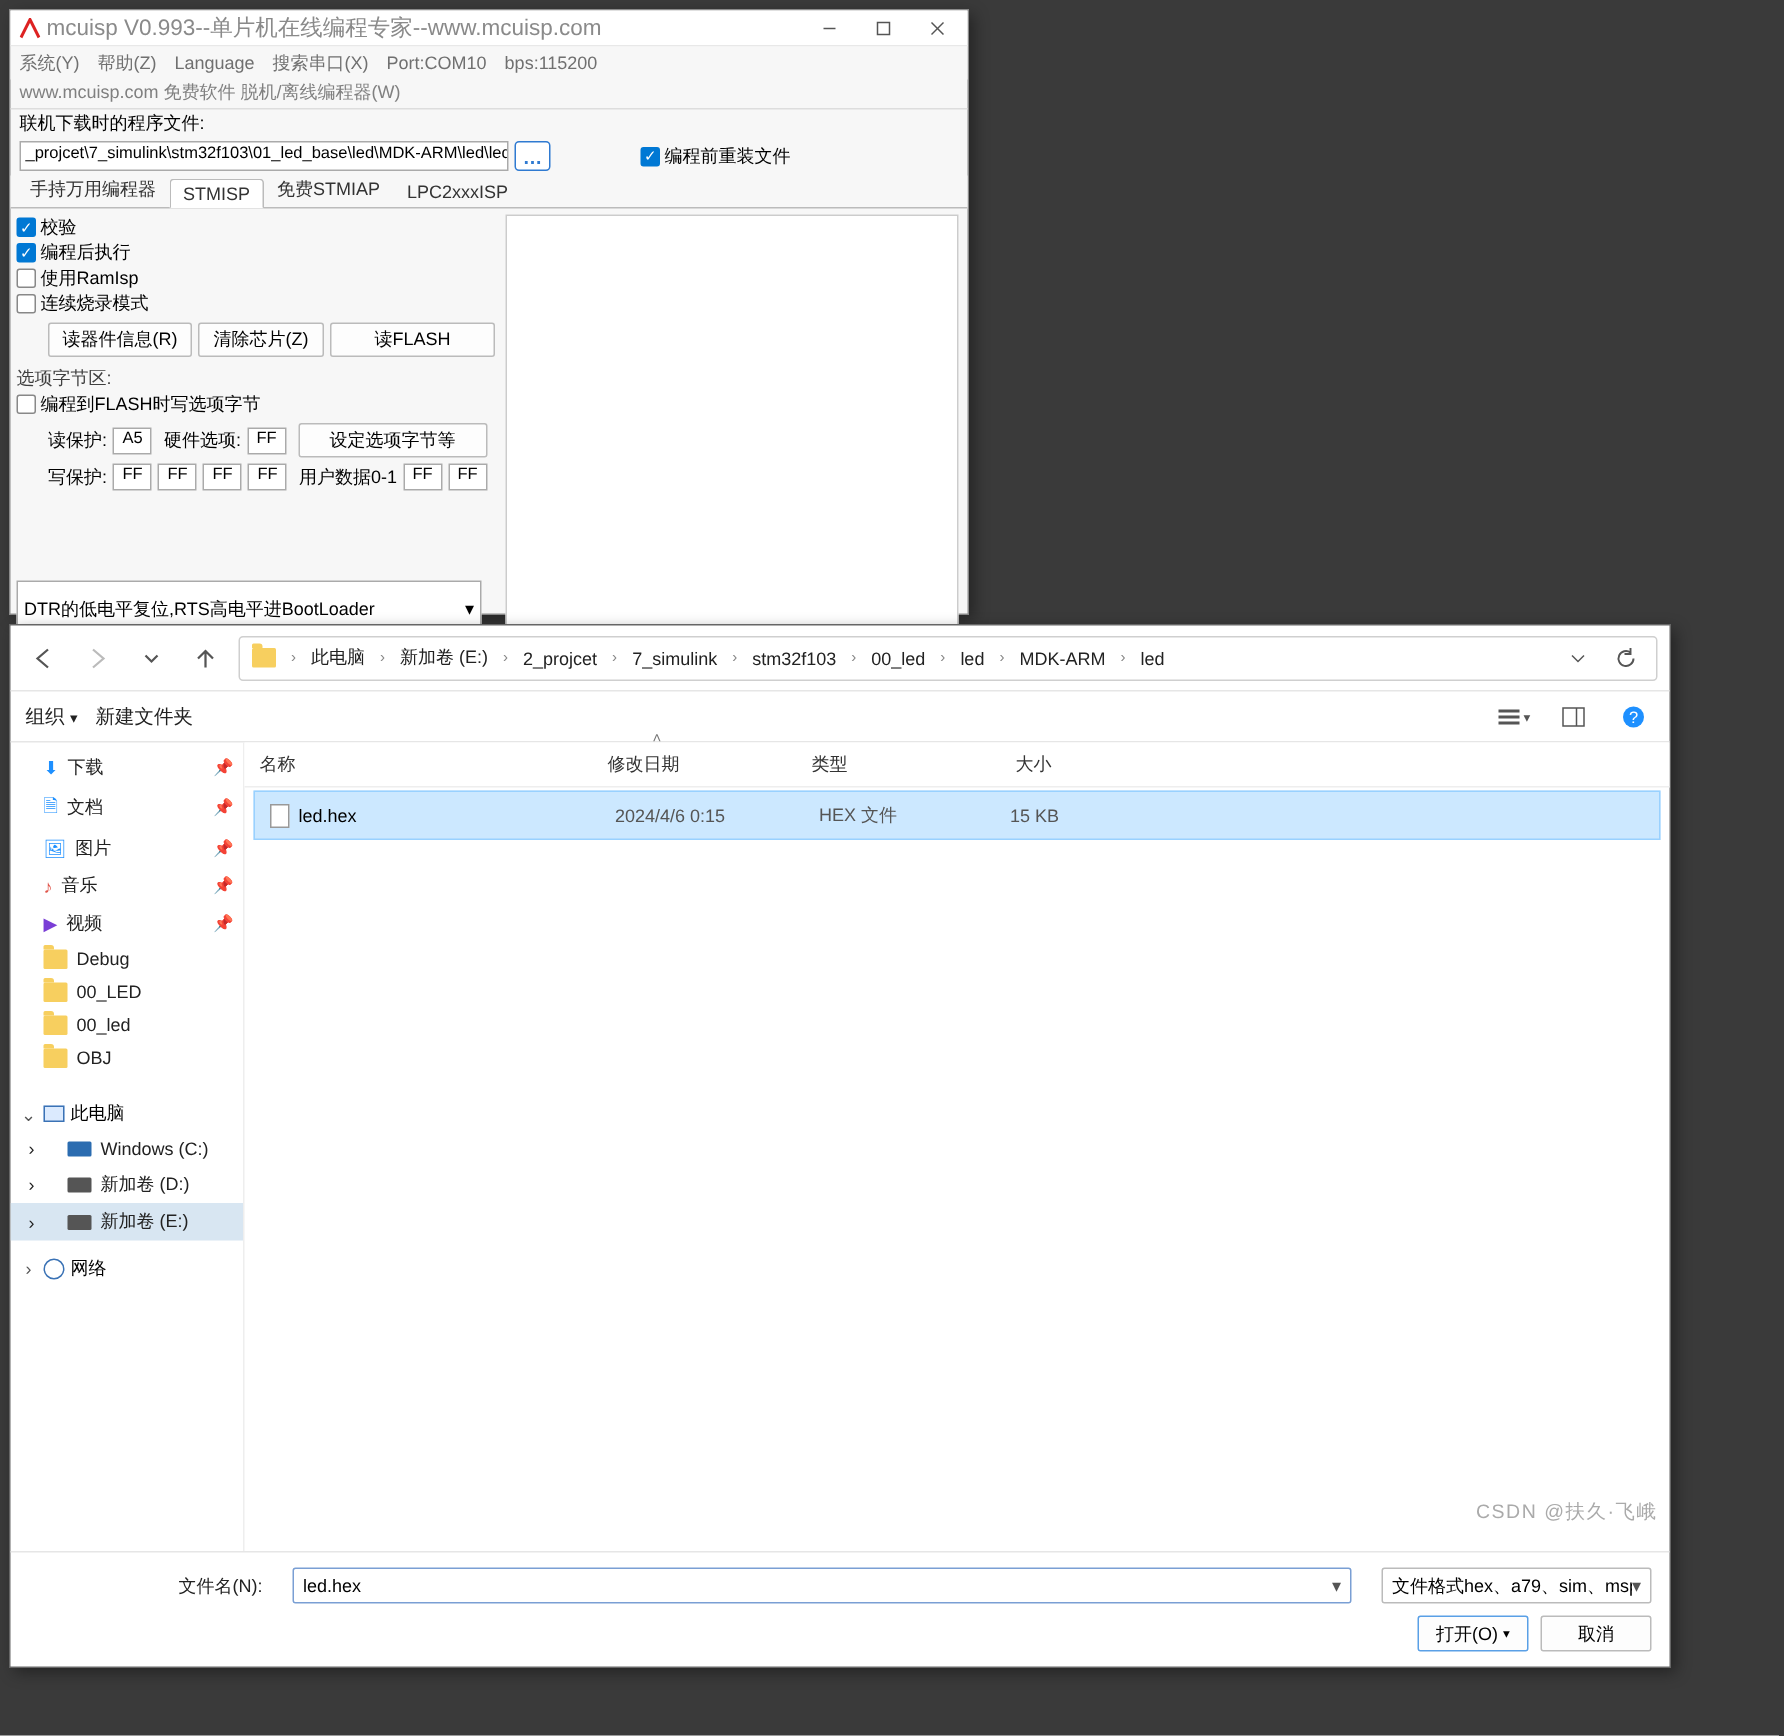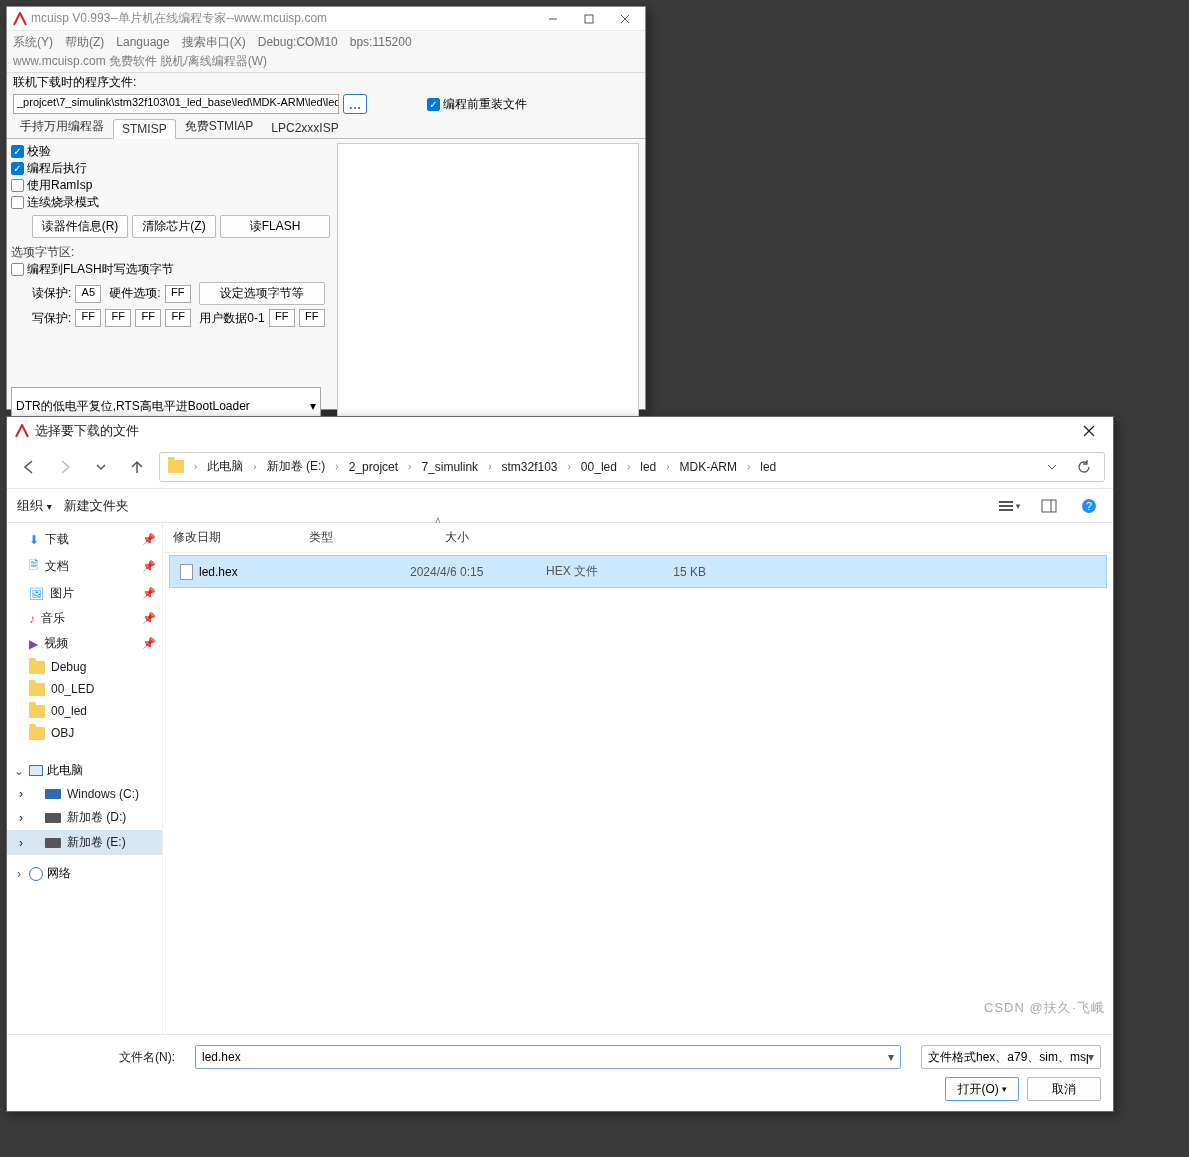--- a/index.html
+++ b/index.html
@@ -1,20 +1,20 @@
 <!DOCTYPE html>
 <html><head>
 <meta charset="utf-8">
 <style>
   * { box-sizing: border-box; margin: 0; padding: 0; font-family: "Microsoft YaHei", Tahoma, sans-serif; }
   body { background: #3a3a3a; width: 1189px; height: 1157px; position: relative; overflow: hidden; font-size: 12px; }
 
   
   .win-mcuisp { position: absolute; left: 6px; top: 6px; width: 640px; height: 404px; background: #f7f7f7; border: 1px solid #8a8a8a; box-shadow: 3px 3px 10px rgba(0,0,0,0.4); }
-  .titlebar { height: 24px; display: flex; align-items: center; padding: 0 2px 0 6px; background: #fff; color: #8a8a8a; border-bottom: 1px solid #e8e8e8; font-size: 12px; }
+  .titlebar { height: 24px; display: flex; align-items: center; padding: 0 2px 0 6px; background: #fff; color: #8a8a8a; border-bottom: 1px solid #e8e8e8; font-size: 15px; }
   .titlebar .icon { width: 14px; height: 14px; margin-right: 4px; }
   .titlebar .title { flex: 1; }
   .tb-btn { width: 36px; height: 22px; display: flex; align-items: center; justify-content: center; color: #555; }
   .menubar { display: flex; align-items: center; height: 22px; padding: 0 6px; background: #f7f7f7; color: #707070; font-size: 12px; gap: 12px; }
   .subline { padding: 0 6px 2px 6px; color: #808080; font-size: 12px; border-bottom: 1px solid #ddd; }
   .toolbar-row { display: flex; align-items: center; padding: 3px 6px; gap: 4px; border-bottom: 1px solid #ddd; }
   .path-input { flex: 0 0 326px; font-size: 11px; height: 20px; border: 1px solid #aaa; background: #fff; padding: 1px 3px; overflow: hidden; white-space: nowrap; }
   .dots-btn { width: 24px; height: 20px; border: 1px solid #2f7ad1; border-radius: 3px; background: #fff; color: #2f7ad1; display: flex; align-items: center; justify-content: center; font-weight: bold; font-size: 13px; cursor: pointer; }
   .chk { display: inline-flex; align-items: center; gap: 3px; margin-left: 56px; }
   .chkbox { width: 13px; height: 13px; border: 1.5px solid #0078d4; border-radius: 2px; background: #0078d4; color: #fff; display: inline-flex; align-items: center; justify-content: center; font-size: 10px; }
@@ -116,21 +116,21 @@
           <line x1="1" y1="1" x2="9" y2="9" stroke="#555"></line>
           <line x1="9" y1="1" x2="1" y2="9" stroke="#555"></line>
         </svg>
       </div>
   </div>
   <div class="menubar">
     <span>系统(Y)</span>
     <span>帮助(Z)</span>
     <span>Language</span>
     <span>搜索串口(X)</span>
-    <span>Debug:COM10</span>
+    <span>Port:COM10</span>
     <span>bps:115200</span>
   </div>
   <div class="subline">www.mcuisp.com 免费软件 脱机/离线编程器(W)</div>
 
   <div style="padding:1px 6px 0 6px;">
     <span class="lbl">联机下载时的程序文件:</span>
   </div>
   <div class="toolbar-row" style="border-bottom:none;">
     <div class="path-input">_projcet\7_simulink\stm32f103\01_led_base\led\MDK-ARM\led\led.hex</div>
     <div class="dots-btn">…</div>
@@ -201,35 +201,20 @@
         <span>DTR的低电平复位,RTS高电平进BootLoader</span>
         <span>▾</span>
       </div>
     </div>
     <div class="right-pane"></div>
   </div>
   <div class="progress"></div>
 </div>
 
 <div class="win-dlg">
-  <div class="dlg-titlebar">
-    <span>
-        <svg width="14" height="14">
-          <path d="M1 13 L7 1 L13 13" stroke="#d22" stroke-width="2" fill="none"></path>
-        </svg>
-      </span>
-    <span style="margin-left:6px;">选择要下载的文件</span>
-    <span class="spacer"></span>
-    <div class="dlg-close">
-        <svg width="12" height="12">
-          <line x1="1" y1="1" x2="11" y2="11" stroke="#222" stroke-width="1.3"></line>
-          <line x1="11" y1="1" x2="1" y2="11" stroke="#222" stroke-width="1.3"></line>
-        </svg>
-      </div>
-  </div>
 
   <div class="navrow">
     <div class="nav-btn">
         <svg width="16" height="16">
           <path d="M11 2 L4 8 L11 14" stroke="#555" fill="none" stroke-width="1.5"></path>
         </svg>
       </div>
     <div class="nav-btn">
         <svg width="16" height="16">
           <path d="M5 2 L12 8 L5 14" stroke="#bbb" fill="none" stroke-width="1.5"></path>
@@ -378,20 +363,21 @@
             <span class="exp">›</span>
             <span class="ic-net"></span>
             <span>网络</span>
           </div>
       </div>
     </div>
 
     <div class="filearea">
       <div class="cols" style="position:relative;">
         <span class="sort-ind">˄</span>
+        <div class="col name">名称</div>
         <div class="col date">修改日期</div>
         <div class="col type">类型</div>
         <div class="col size">大小</div>
       </div>
       <div class="filerow">
         <div class="cell name">
             <span class="ic-file"></span>
             <span>led.hex</span>
           </div>
         <div class="cell date">2024/4/6 0:15</div>

